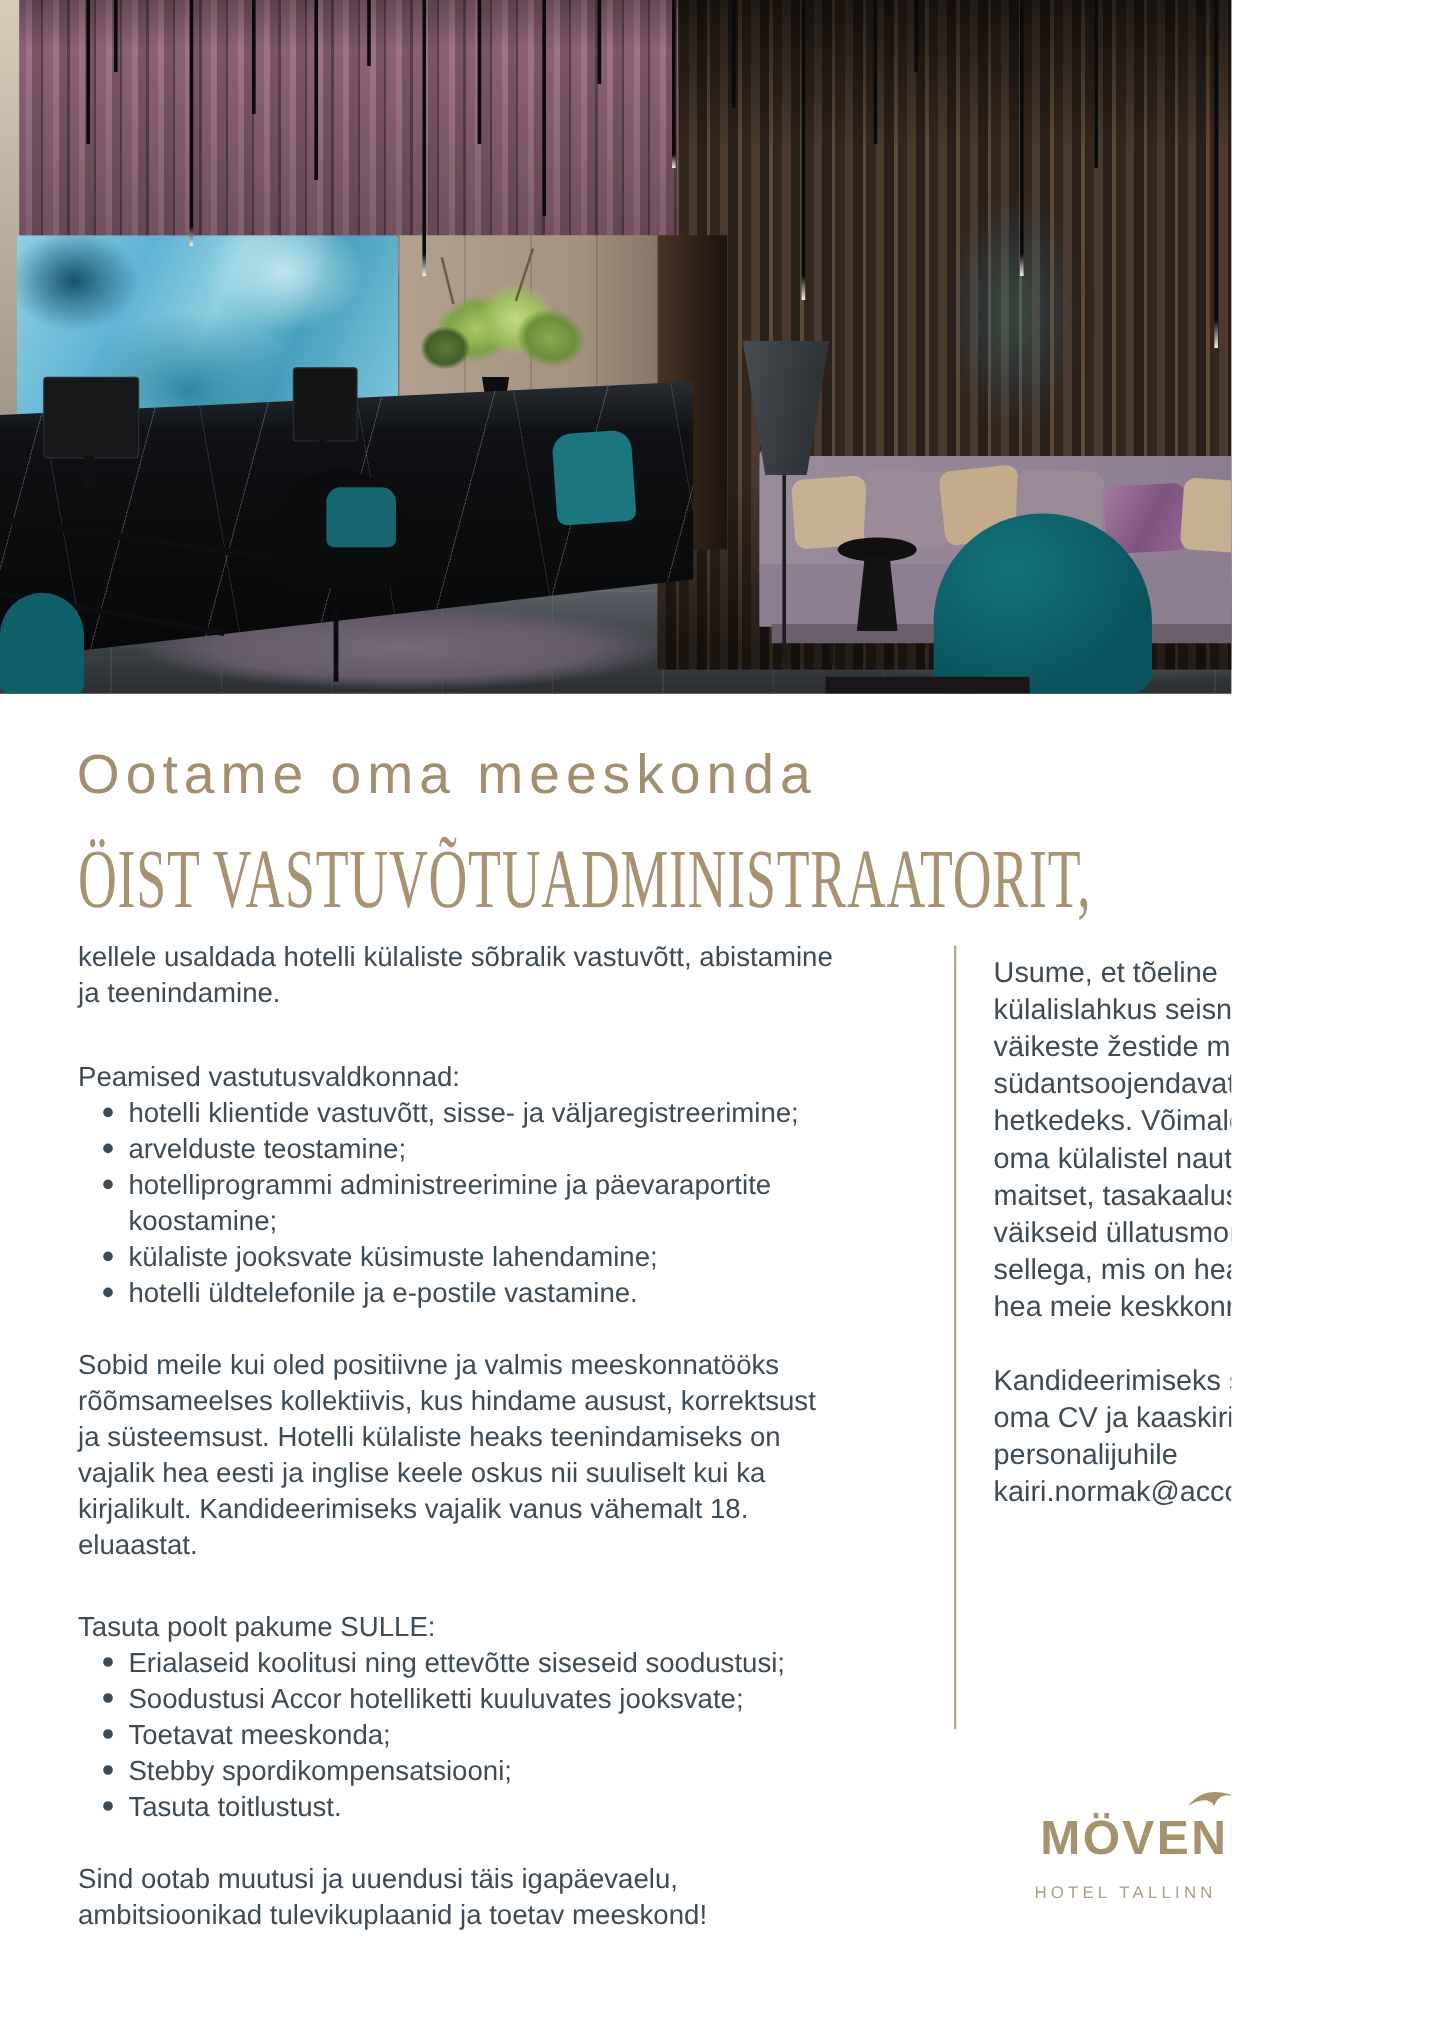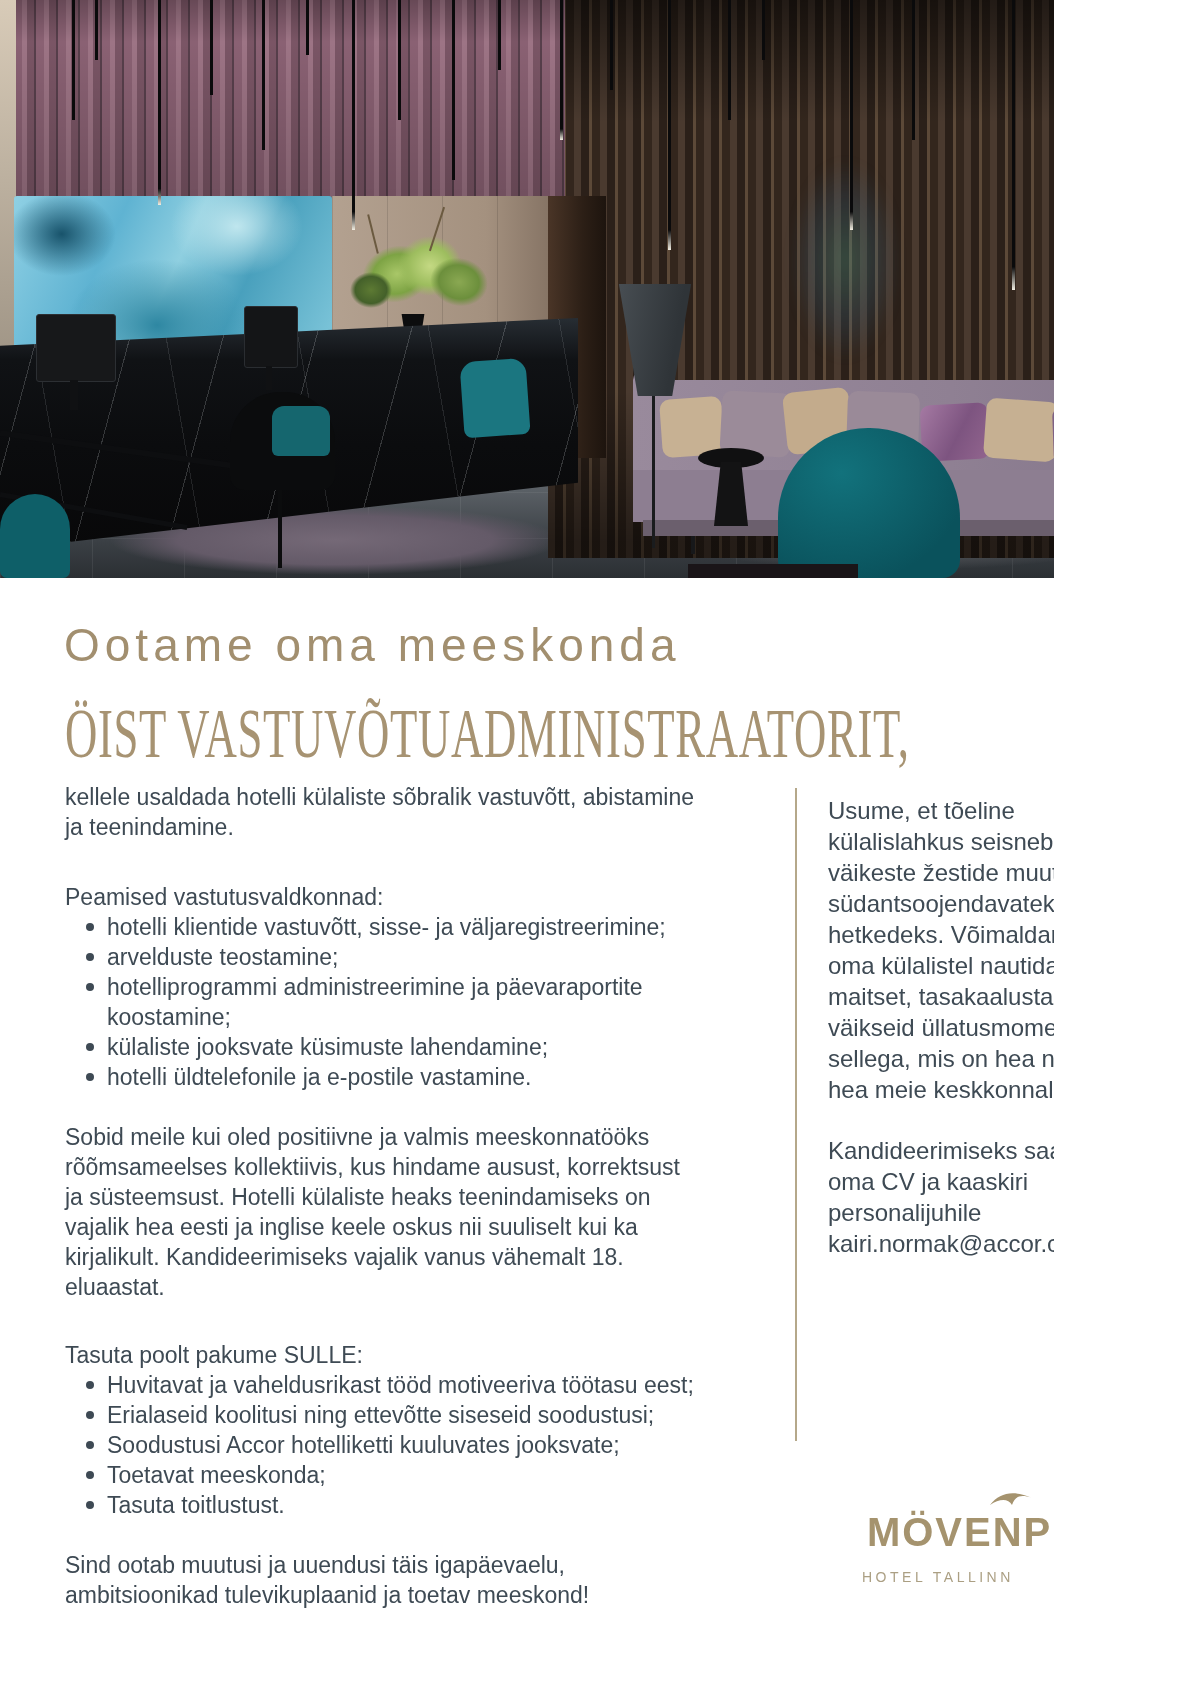--- a/index.html
+++ b/index.html
@@ -1,17 +1,17 @@
 <!DOCTYPE html>
 <html lang="et"><head>
 <meta charset="utf-8">
 <style>
   html,body{margin:0;padding:0;background:#ffffff;}
   .page{position:relative;width:1026px;height:1697px;background:#ffffff;overflow:hidden;
-        font-family:"Liberation Sans", sans-serif;color:#3e4a54;padding-left:28px;}
+        font-family:"Liberation Sans", sans-serif;color:#3e4a54;}
 
   
   .photo{position:absolute;left:0;top:0;width:1200px;height:578px;background:#23262a;overflow:hidden;}
   .photo *{position:absolute;}
   .ph-floor{left:0;top:400px;width:1200px;height:178px;
     background:
       repeating-linear-gradient(90deg, rgba(255,255,255,.07) 0 1px, transparent 1px 92px),
       repeating-linear-gradient(180deg, rgba(255,255,255,.06) 0 1px, transparent 1px 46px),
       linear-gradient(180deg,#9aa0a7 0%,#6b7177 35%,#3a3f44 80%,#2b2f33 100%);}
   .ph-rug-gray{left:620px;top:470px;width:560px;height:100px;border-radius:50%;
@@ -243,24 +243,24 @@
       <li>hotelli üldtelefonile ja e-postile vastamine.</li>
     </ul>
     <p class="p-about">Sobid meile kui oled positiivne ja valmis meeskonnatööks
 rõõmsameelses kollektiivis, kus hindame ausust, korrektsust
 ja süsteemsust.  Hotelli külaliste heaks teenindamiseks on
 vajalik hea eesti ja inglise keele oskus nii suuliselt kui ka
 kirjalikult.  Kandideerimiseks vajalik vanus vähemalt 18.
 eluaastat.</p>
     <p class="subhead">Tasuta poolt pakume SULLE:</p>
     <ul class="blist offers-list">
-      <li>Huvitavat ja vaheldusrikast tööd motiveeriva töötasu eest;</li>
       <li>Erialaseid koolitusi ning ettevõtte siseseid soodustusi;</li>
       <li>Soodustusi Accor hotelliketti kuuluvates jooksvate;</li>
       <li>Toetavat meeskonda;</li>
+      <li>Stebby spordikompensatsiooni;</li>
       <li>Tasuta toitlustust.</li>
     </ul>
     <p class="p-closing">Sind ootab muutusi ja uuendusi täis igapäevaelu,
 ambitsioonikad tulevikuplaanid ja toetav meeskond!</p>
   </div>
 
   <div class="divider"></div>
 
   <div class="col-right">
     <p class="p-belief">Usume, et tõeline

